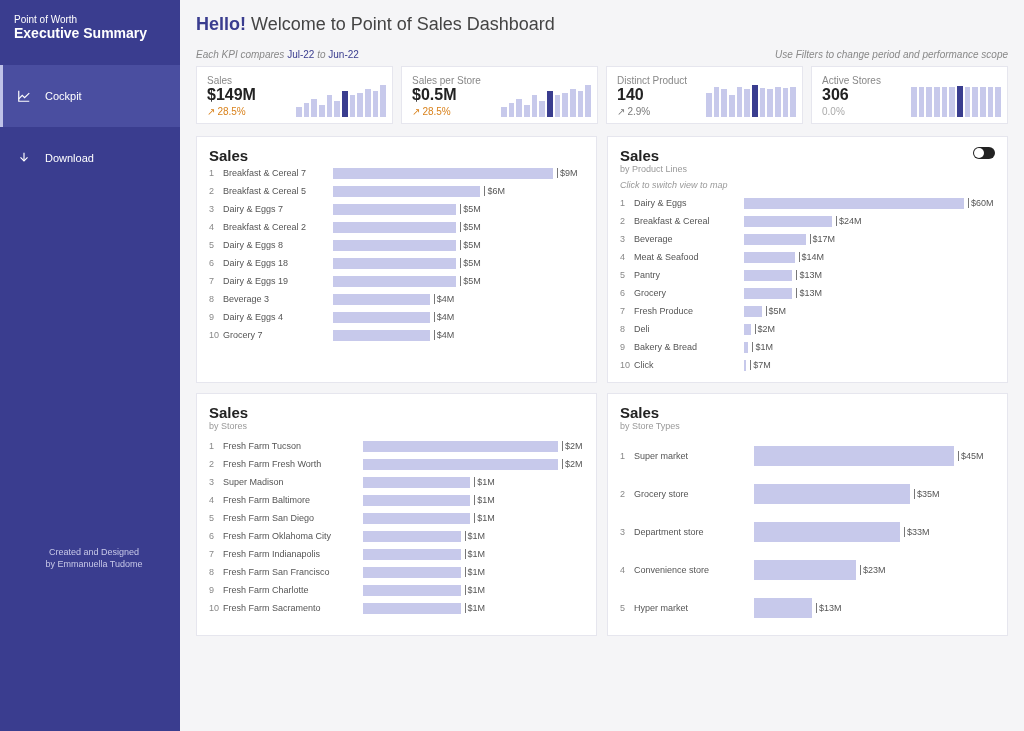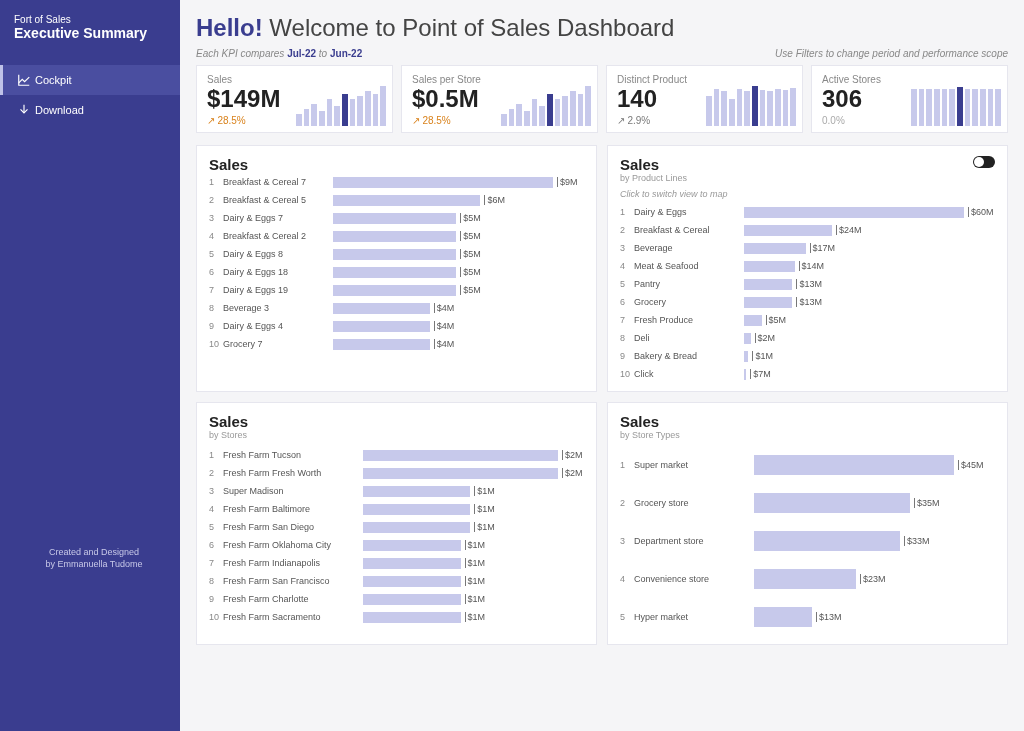--- a/index.html
+++ b/index.html
@@ -3,38 +3,38 @@
 <meta charset="utf-8">
 <style>
   * { box-sizing: border-box; margin: 0; padding: 0; }
   body { font-family: "Segoe UI", Arial, sans-serif; background: #f5f5f7; color: #333; }
   .app { display: flex; width: 1024px; height: 731px; }
   .sidebar { width: 180px; background: #3a3d8f; color: #fff; display: flex; flex-direction: column; padding: 14px 0 0 0; }
   .sb-header { padding: 0 14px 18px 14px; }
   .sb-pre { font-size: 10px; font-weight: 400; }
   .sb-title { font-size: 14px; font-weight: 700; }
   .sb-nav { display: flex; flex-direction: column; margin-top: 6px; }
-  .sb-item { display: flex; align-items: center; gap: 4px; padding: 8px 14px; font-size: 11px; cursor: pointer; border-left: 3px solid transparent; }
+  .sb-item { display: flex; align-items: center; gap: 14px; padding: 24px 14px; font-size: 11px; cursor: pointer; border-left: 3px solid transparent; }
   .sb-item.active { background: #4a4ea0; border-left: 3px solid #bfc2e8; }
   .sb-item svg { width: 14px; height: 14px; flex-shrink: 0; }
   .sb-footer { margin-top: auto; padding: 0 6px 160px 14px; font-size: 9px; text-align: center; color: #c7c8e8; line-height: 1.4; }
 
   .main { flex: 1; padding: 14px 16px; overflow: hidden; }
-  .hello { font-size: 24px; margin-bottom: 6px; }
+  .hello { font-size: 18px; margin-bottom: 14px; }
   .hello b { color: #3a3d8f; font-weight: 700; }
   .hello span.sub { color: #444; font-weight: 400; }
 
   .toprow { display: flex; justify-content: space-between; font-size: 10px; color: #888; font-style: italic; margin: 4px 0 6px 0; }
-  .toprow .cmp b { color: #3a3d8f; font-style: normal; font-weight: 700; }
+  .toprow .cmp b { color: #3a3d8f; font-style: normal; font-weight: 400; }
   .toprow .cmp { font-style: italic; }
 
   .kpis { display: flex; gap: 8px; margin-bottom: 12px; }
   .kpi { background: #fff; border: 1px solid #e6e6ee; flex: 1; padding: 8px 10px 6px 10px; position: relative; }
   .kpi-label { font-size: 10px; color: #888; }
-  .kpi-value { font-size: 24px; font-weight: 700; color: #222; }
+  .kpi-value { font-size: 16px; font-weight: 700; color: #222; }
   .kpi-delta { font-size: 10px; margin-top: 2px; display: flex; align-items: center; gap: 2px; }
   .kpi-delta.up { color: #d9821c; }
   .kpi-delta.flat { color: #aaa; }
   .kpi-delta.up2 { color: #7a7a7a; }
   .kpi-spark { position: absolute; right: 6px; top: 10px; bottom: 6px; width: 90px; display: flex; align-items: flex-end; gap: 2px; }
   .kpi-spark div { flex: 1; background: #c7c9eb; }
   .kpi-spark div.hl { background: #3a3d8f; }
 
   .grid { display: grid; grid-template-columns: 1fr 1fr; gap: 10px; }
   .card { background: #fff; border: 1px solid #e6e6ee; padding: 10px 12px 8px 12px; }
@@ -58,21 +58,21 @@
   .barlist.bigrows .val { border-left: 1px solid #777; }
   .barlist.stores .lbl { width: 140px; }
 </style>
 </head>
 <body>
 
 <div class="app">
 
   <aside class="sidebar">
     <div class="sb-header">
-      <div class="sb-pre">Fort of Sales</div>
+      <div class="sb-pre">Point of Worth</div>
       <div class="sb-title">Executive Summary</div>
     </div>
     <nav class="sb-nav">
       <div class="sb-item active">
         <svg viewBox="0 0 24 24" fill="none" stroke="currentColor" stroke-width="2">
             <polyline points="3 17 9 11 13 15 21 7"></polyline>
             <path d="M3 3v18h18"></path>
           </svg>
         <span>Cockpit</span>
       </div>

